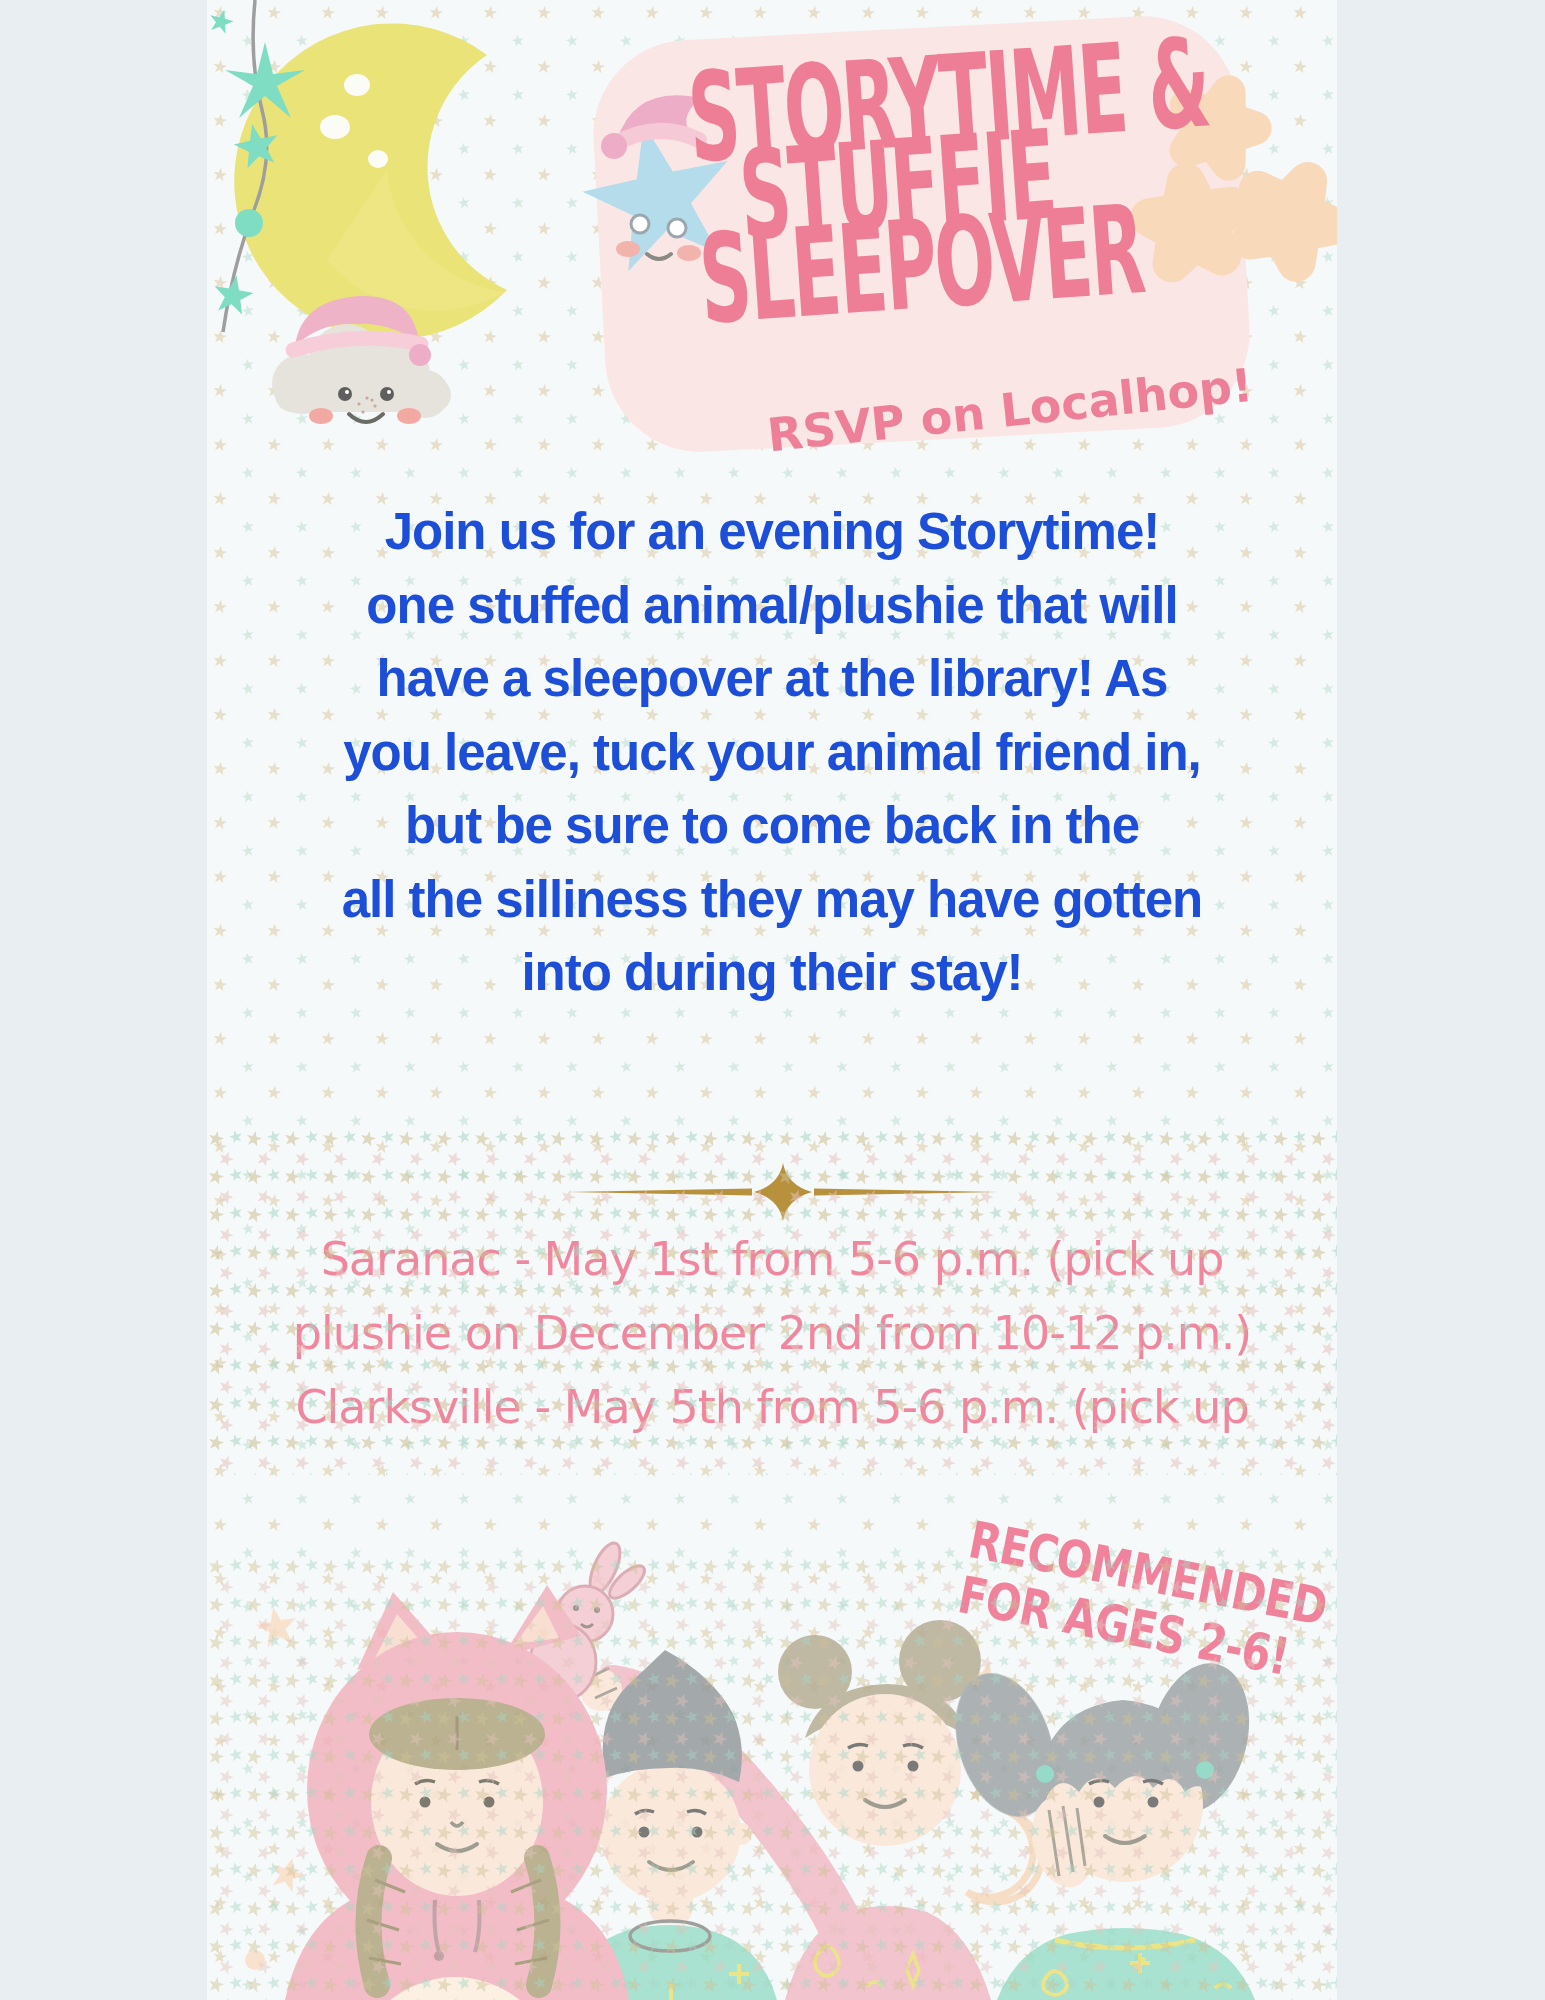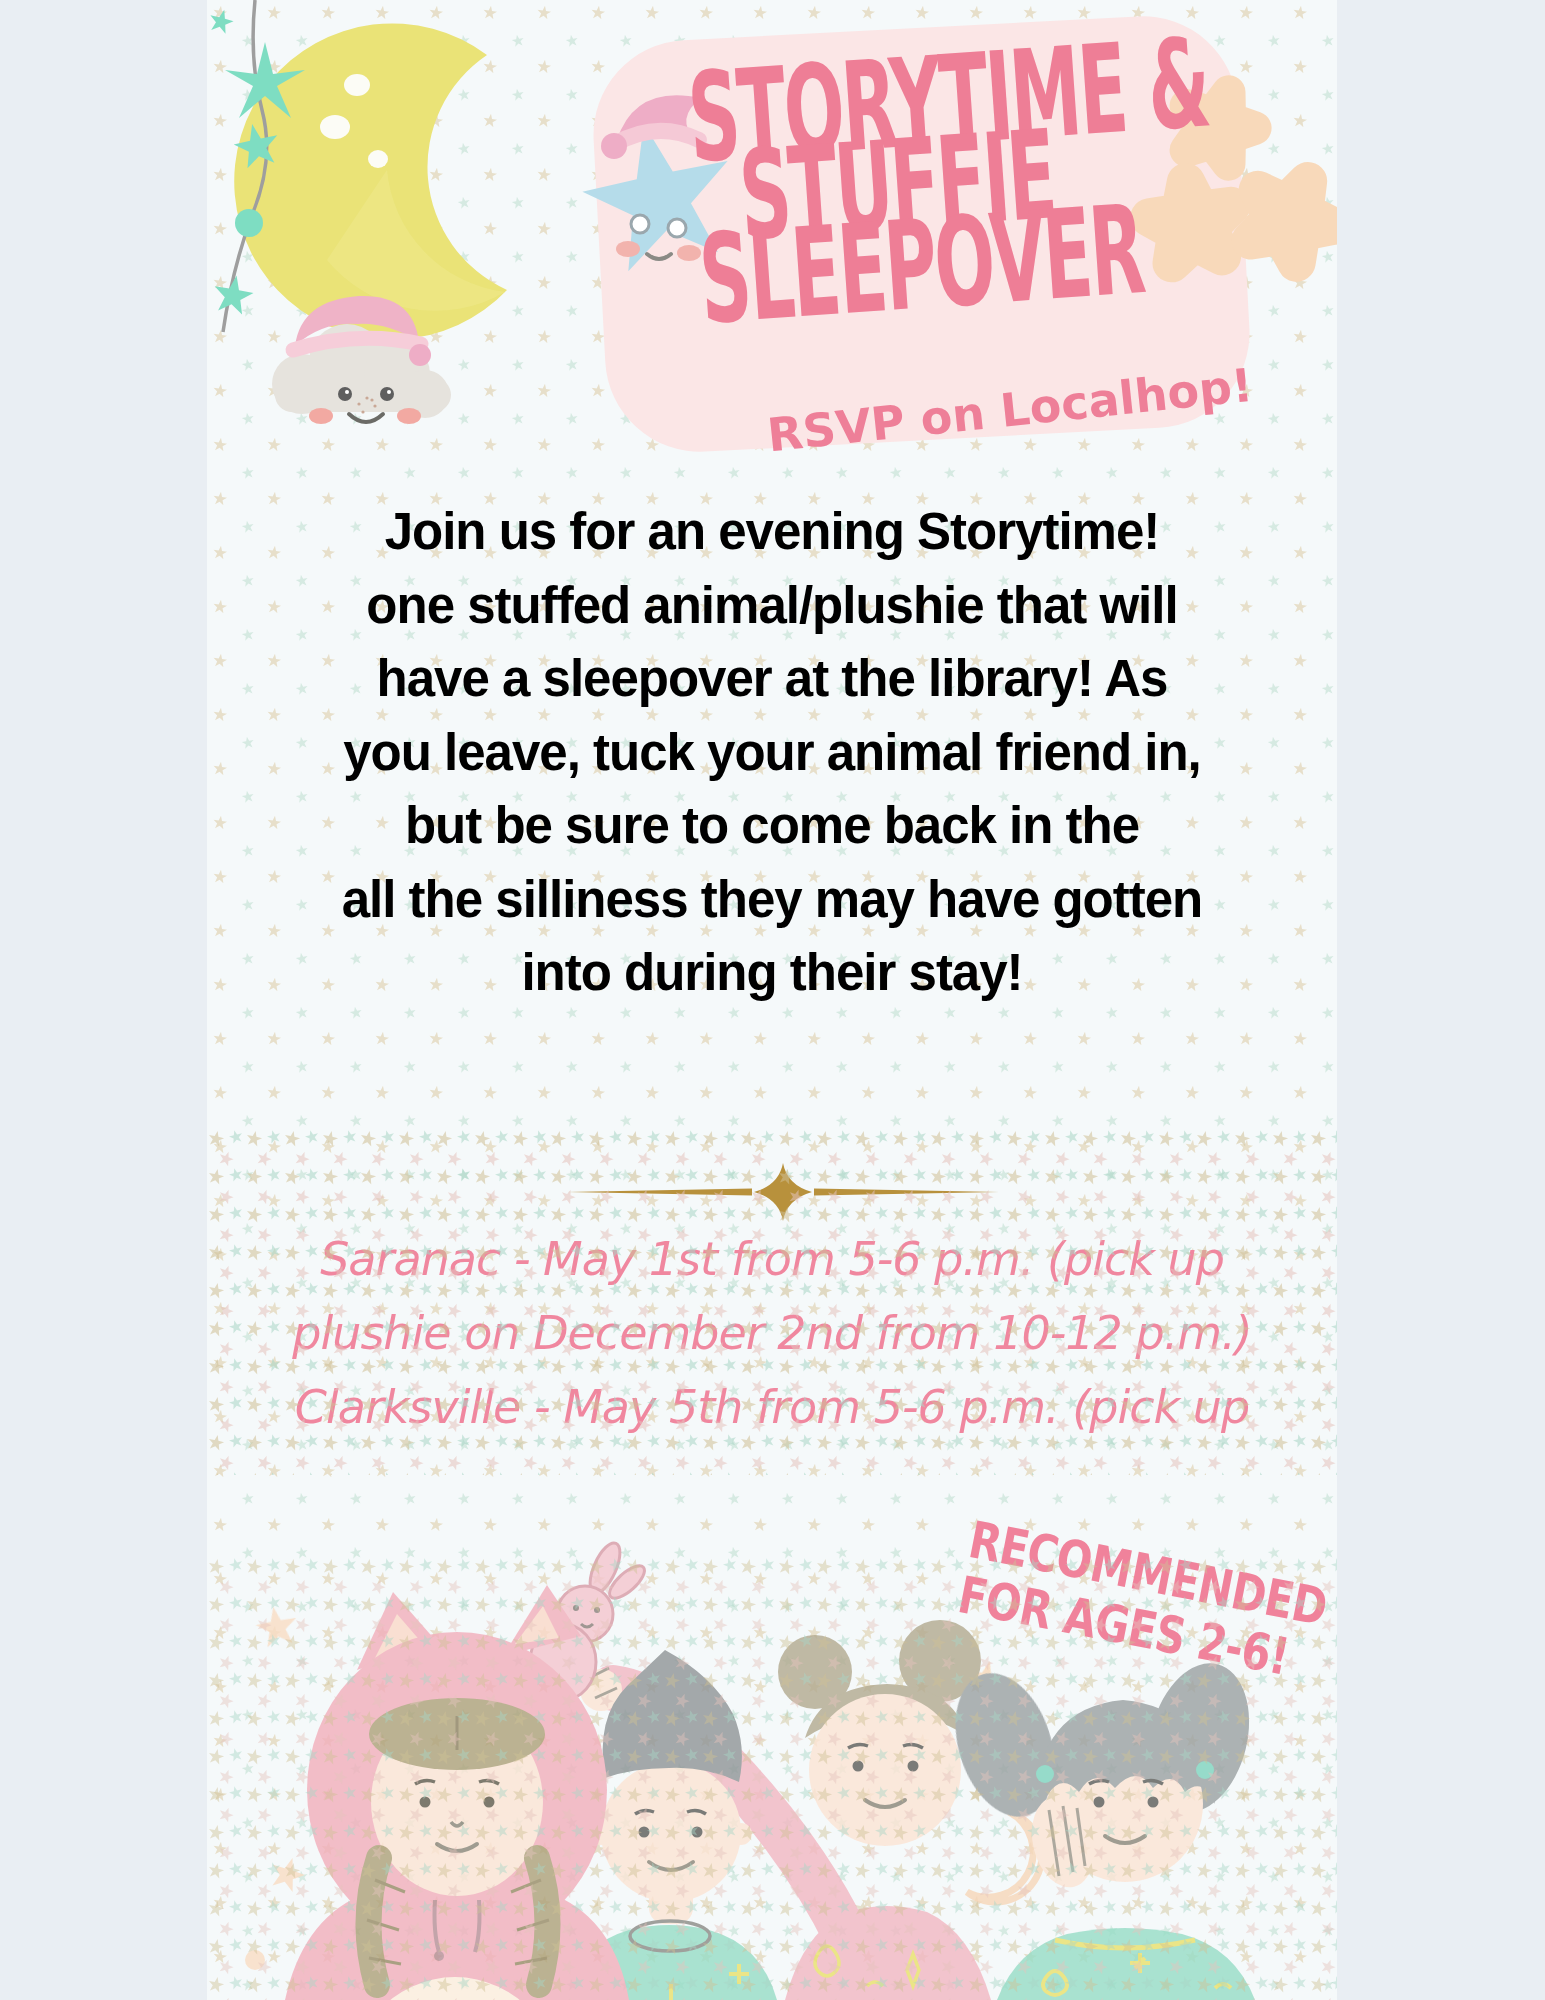--- a/index.html
+++ b/index.html
@@ -31,30 +31,30 @@
   }
   .rsvp{
     position:absolute;left:553px;top:383px;width:500px;text-align:center;
     font-family:"DejaVu Sans",sans-serif;font-weight:bold;font-size:46px;
     color:#ee7f98;transform:rotate(-6deg);white-space:nowrap;
   }
 
   
   .description{
     position:absolute;left:0;top:495px;width:1130px;text-align:center;
-    color:#000000;font-family:"Liberation Sans",sans-serif;font-weight:bold;
+    color:#1d4ed8;font-family:"Liberation Sans",sans-serif;font-weight:bold;
     font-size:51px;letter-spacing:-1px;
   }
   .description .line{line-height:73.5px;white-space:nowrap;}
 
   
   .schedule{
     position:absolute;left:0;top:1222px;width:1130px;text-align:center;
     color:#f0879f;font-family:"DejaVu Sans",sans-serif;font-weight:normal;
-    font-size:46px;letter-spacing:-1px;font-style:italic;
+    font-size:46px;letter-spacing:-1px;
   }
   .schedule .line{line-height:74px;white-space:nowrap;}
 
   
   .recommended{
     position:absolute;left:768px;top:1512px;color:#f0829b;
     font-family:"DejaVu Sans",sans-serif;font-weight:800;font-size:51px;
     letter-spacing:-1px;transform:rotate(11deg);transform-origin:0 0;
   }
   .recommended .line{

